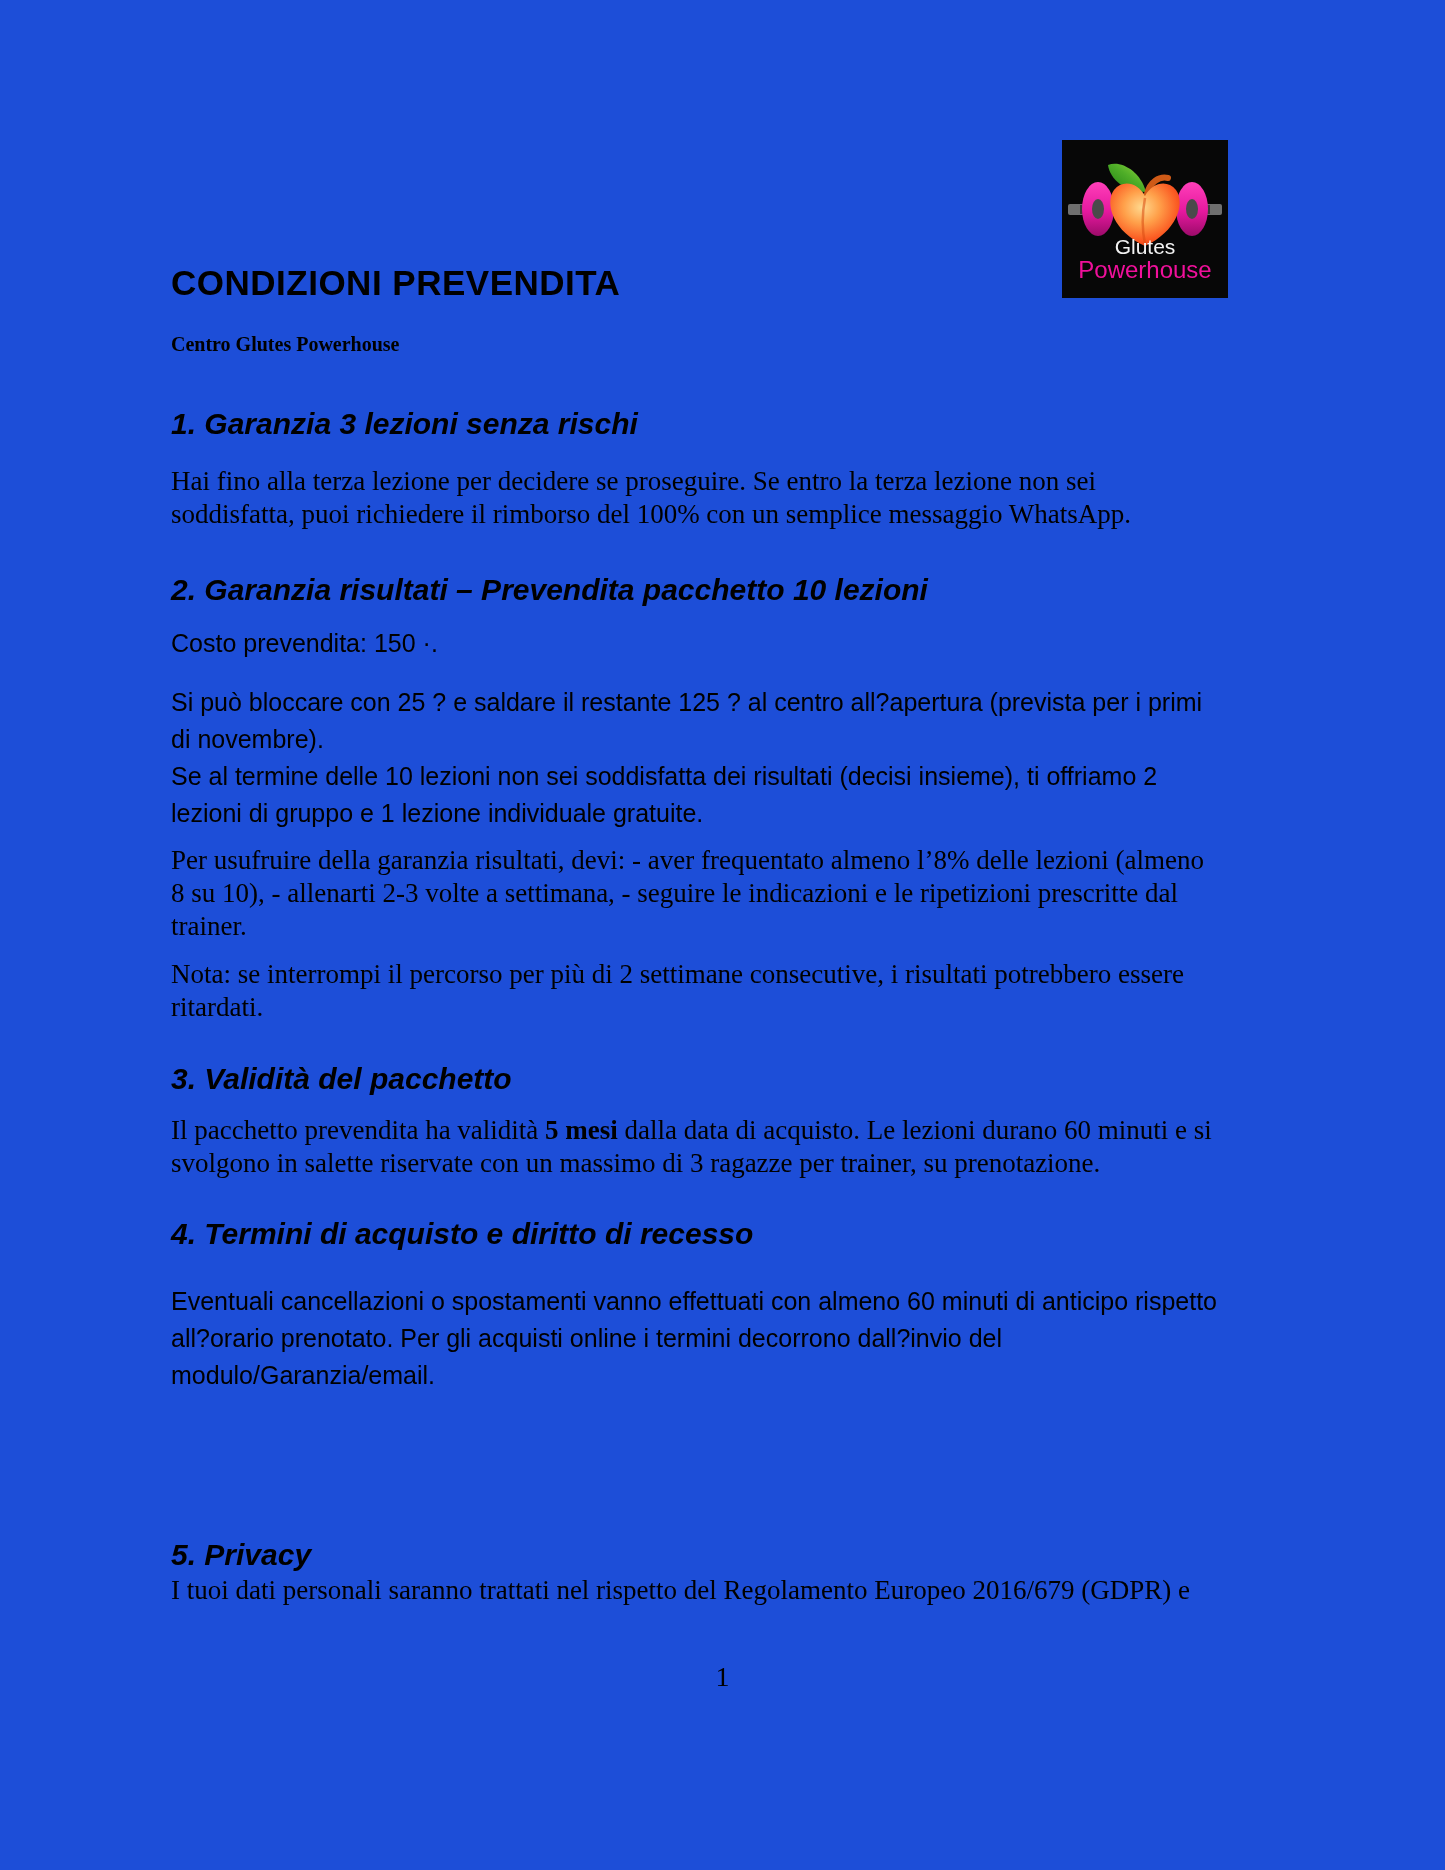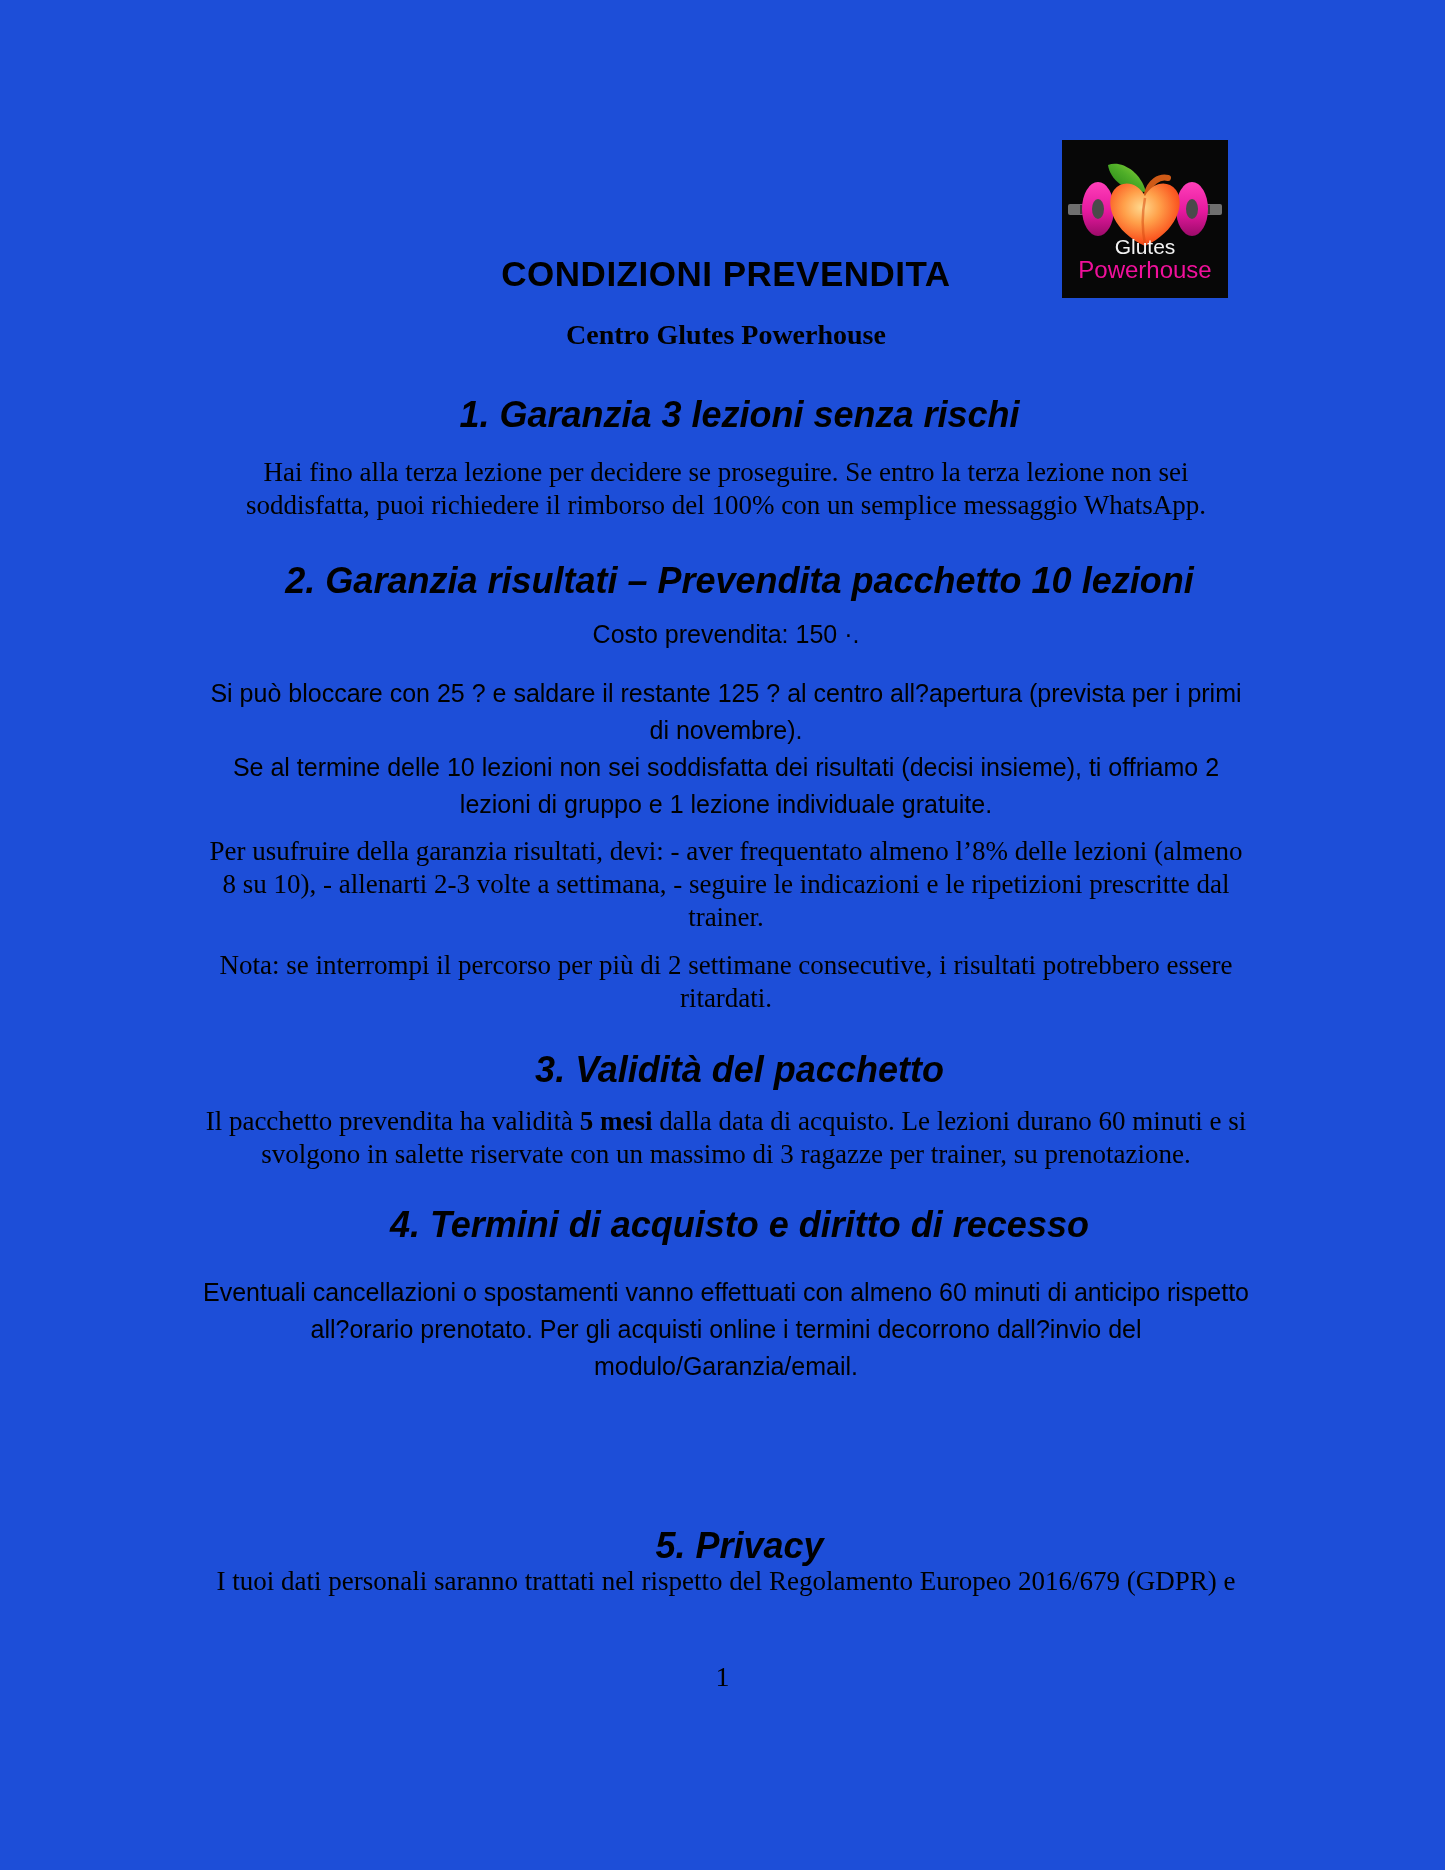--- a/index.html
+++ b/index.html
@@ -11,49 +11,48 @@
     color: #000000;
     overflow: hidden;
     font-family: "Liberation Serif", serif;
   }
 
   .logo { position: absolute; left: 1062px; top: 140px; width: 166px; height: 158px; }
   .logo text { font-family: "Liberation Sans", sans-serif; }
   .logo .lg1 { font-size: 21px; }
   .logo .lg2 { font-size: 24px; }
 
-  .content { position: absolute; left: 171px; top: 4px; width: 1110px; text-align: center; }
+  .content { position: absolute; left: 171px; top: 13px; width: 1110px; }
   .content section { display: contents; }
 
   .title {
     margin: 249px 0 0 0;
     font-family: "Liberation Sans", sans-serif;
     font-weight: bold;
     font-size: 35px;
     line-height: 42px;
     letter-spacing: 0.5px;
     white-space: nowrap;
   }
   .subtitle {
     margin-top: 23px;
     font-family: "Liberation Serif", serif;
     font-weight: bold;
-    font-size: 28px;
+    font-size: 20px;
     line-height: 34px;
     white-space: nowrap;
   }
 
   .h {
     font-family: "Liberation Sans", sans-serif;
     font-weight: bold;
     font-style: italic;
-    font-size: 36px;
+    font-size: 30px;
     line-height: 38px;
     white-space: nowrap;
-    margin-left: 27px;
   }
 
   .body { margin: 0; }
   .line { display: block; white-space: nowrap; }
   .serif .line { font-family: "Liberation Serif", serif; font-size: 27px; line-height: 33px; }
   .sans  .line { font-family: "Liberation Sans", sans-serif; font-size: 25px; line-height: 37px; }
 
   
   #s1h  { margin-top: 44px; }
   #s1p1 { margin-top: 22px; }

